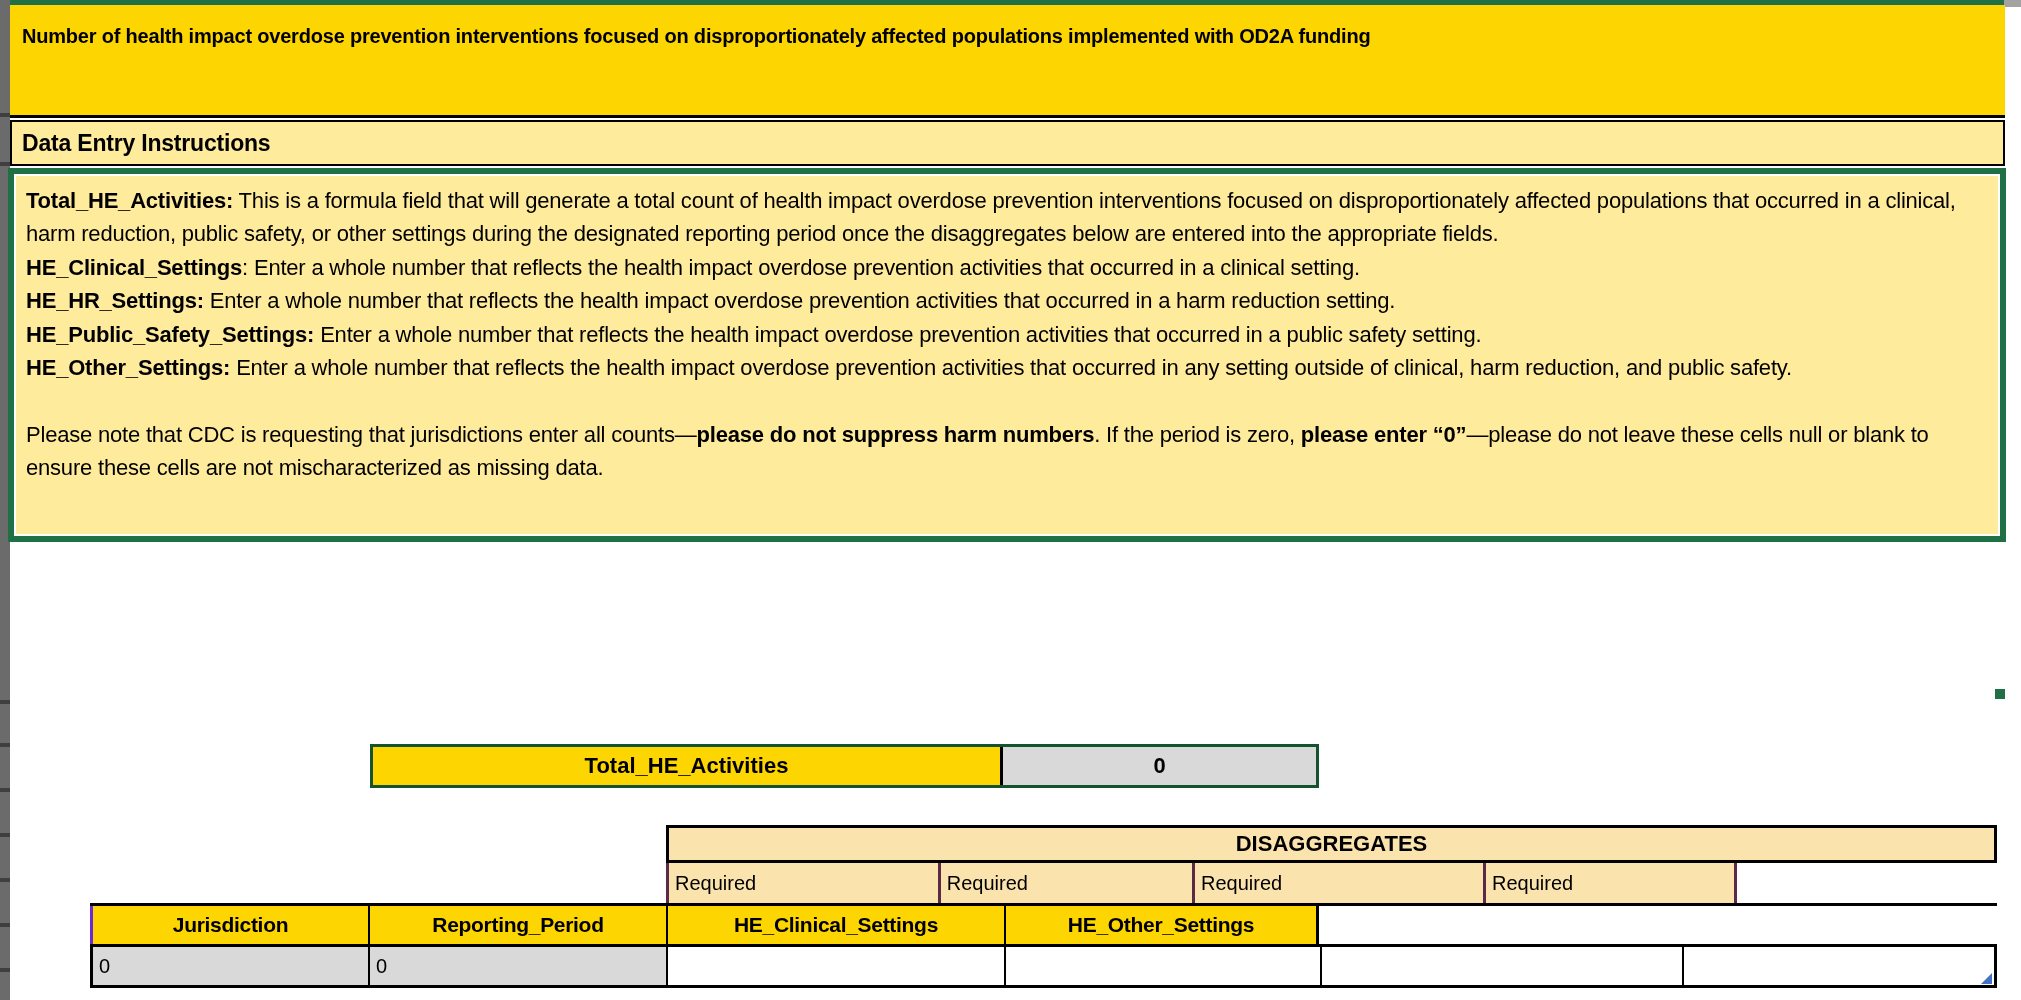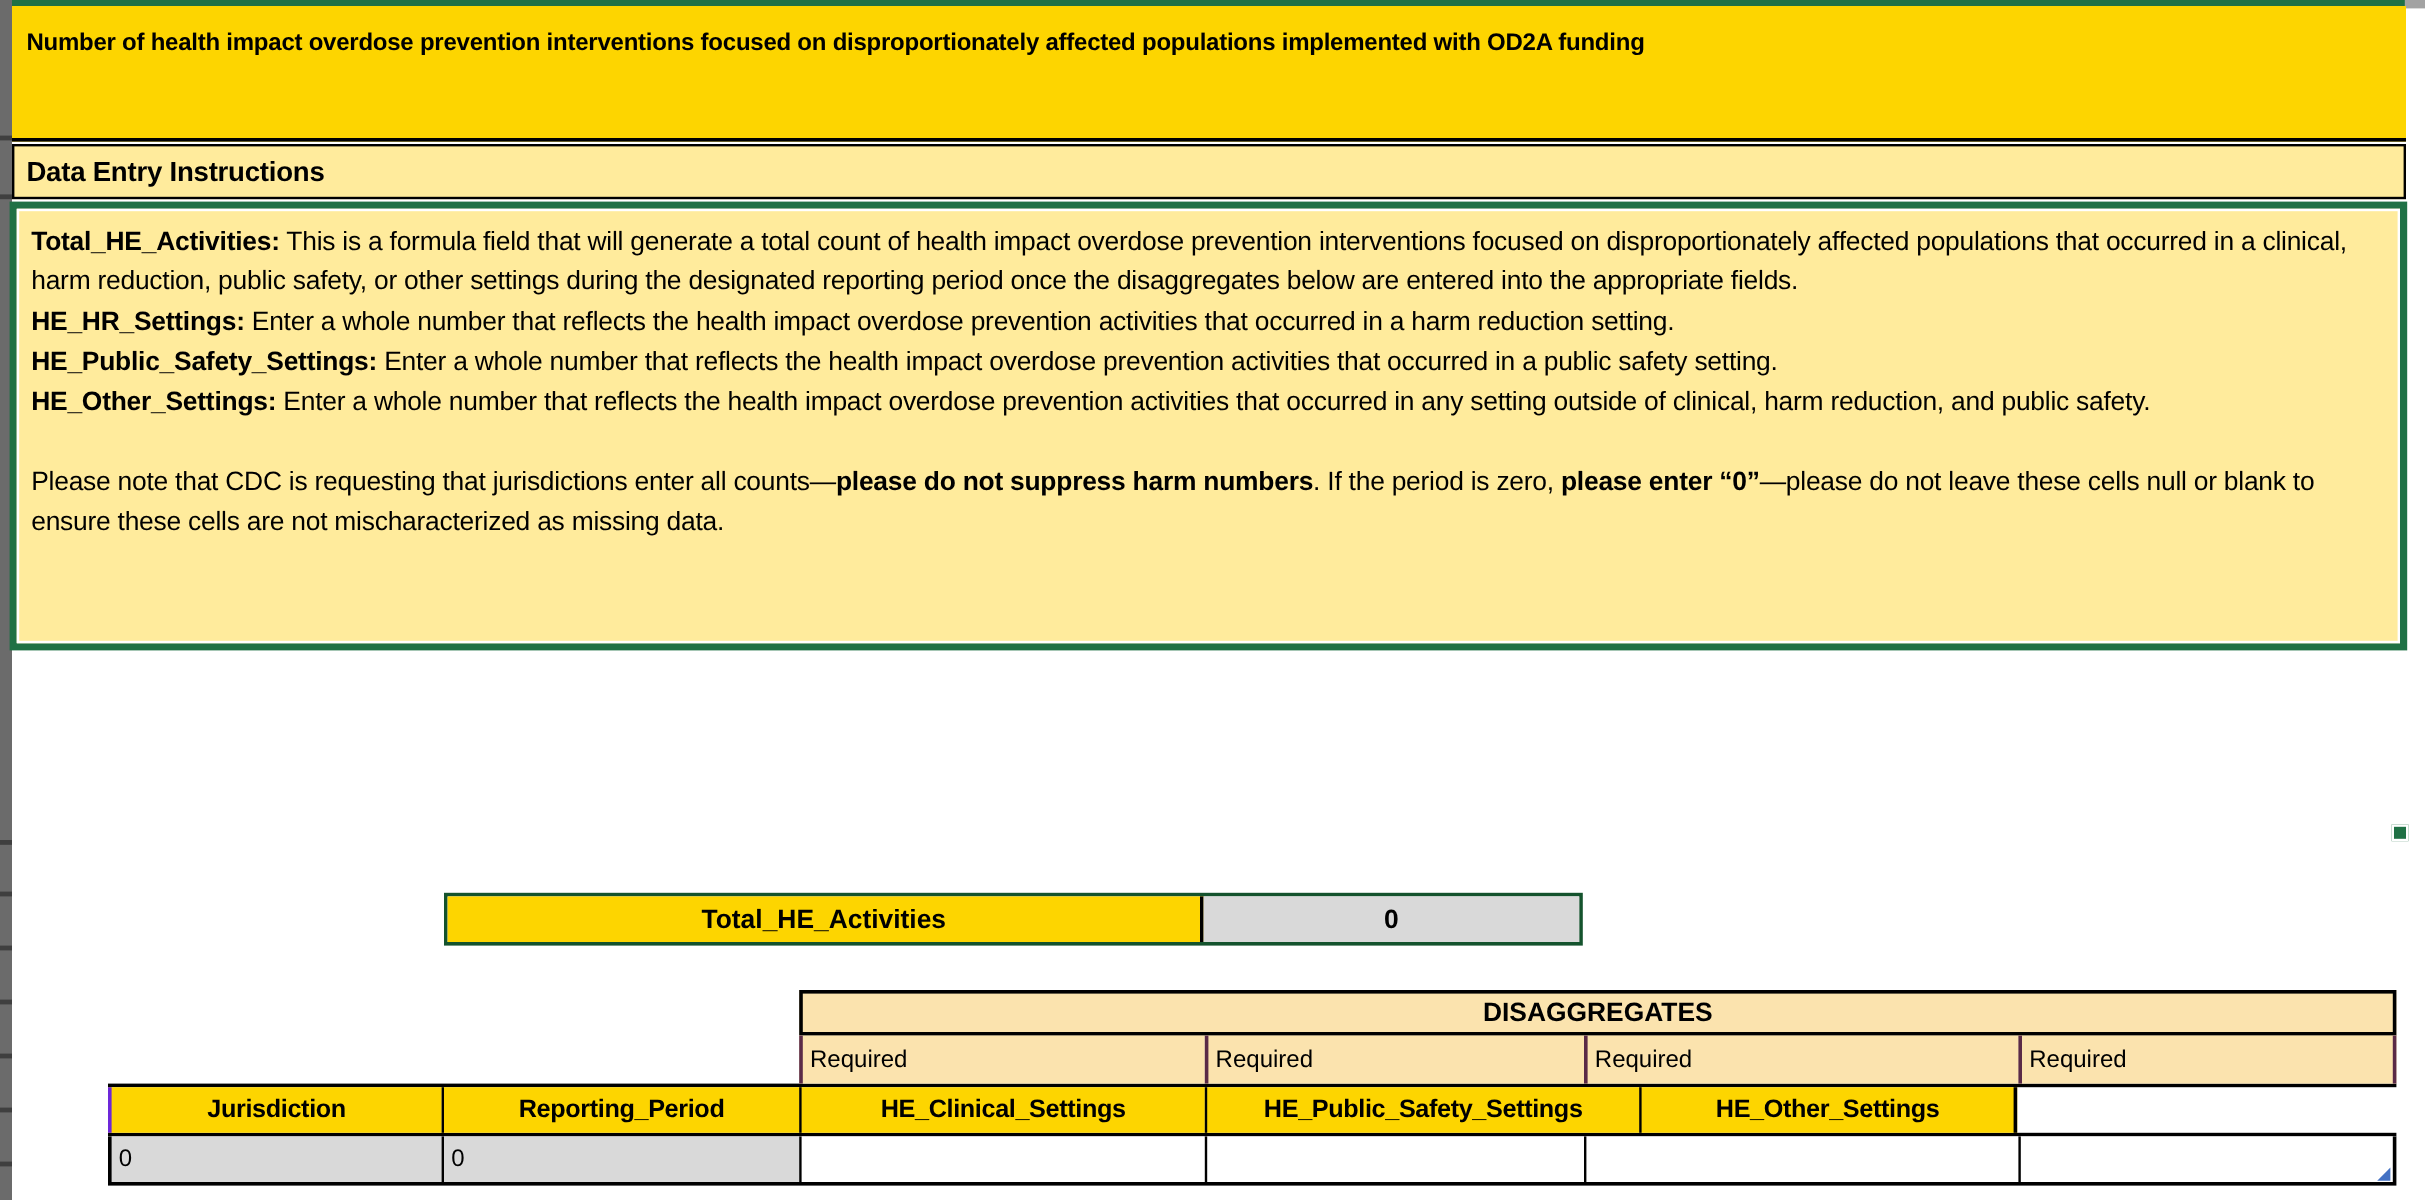--- a/index.html
+++ b/index.html
@@ -72,21 +72,21 @@
   }
 
   
   .btable { position: absolute; left: 90px; top: 825px; width: 1907px; }
   .disagg {
     margin-left: 576px; width: 1331px; height: 38px;
     background: #fbe3ae; border: 3px solid #000;
     display: flex; align-items: center; justify-content: center;
     font-weight: bold; font-size: 22px;
   }
-  .req-row { margin-left: 576px; width: 1331px; height: 40px; display: flex; }
+  .req-row { margin-left: 576px; width: 1071px; height: 40px; display: flex; }
   .req-cell {
     background: #fbe3ae; border-left: 3px solid #5a2a47;
     display: flex; align-items: center; padding-left: 6px;
     font-size: 20px;
   }
   .req-cell:last-child { border-right: 3px solid #5a2a47; }
   .hdr-row { width: 1907px; height: 44px; display: flex; border-top: 3px solid #000; border-bottom: 3px solid #000; }
   .hdr-cell {
     background: #fdd500; border-left: 2px solid #000;
     display: flex; align-items: center; justify-content: center;
@@ -134,20 +134,21 @@
     <div class="title-text">Number of health impact overdose prevention interventions focused on disproportionately affected populations implemented with OD2A funding</div>
   </div>
 
   <div class="instr-header">
     <span>Data Entry Instructions</span>
   </div>
 
   <div class="instr-wrap">
     <div class="instr-inner" id="instr-paragraphs">
         <p><b>Total_HE_Activities:</b><span> This is a formula field that will generate a total count of health impact overdose prevention interventions focused on disproportionately affected populations that occurred in a clinical, harm reduction, public safety, or other settings during the designated reporting period once the disaggregates below are entered into the appropriate fields.</span></p>
+        <p><b>HE_Clinical_Settings</b><span>: Enter a whole number that reflects the health impact overdose prevention activities that occurred in a clinical setting.</span></p>
         <p><b>HE_HR_Settings:</b><span> Enter a whole number that reflects the health impact overdose prevention activities that occurred in a harm reduction setting.</span></p>
         <p><b>HE_Public_Safety_Settings:</b><span> Enter a whole number that reflects the health impact overdose prevention activities that occurred in a public safety setting.</span></p>
         <p><b>HE_Other_Settings:</b><span> Enter a whole number that reflects the health impact overdose prevention activities that occurred in any setting outside of clinical, harm reduction, and public safety.</span></p>
         <p>&nbsp;</p>
         <p><span>Please note that CDC is requesting that jurisdictions enter all counts—</span><b>please do not suppress harm numbers</b><span>. If the period is zero, </span><b>please enter “0”</b><span>—please do not leave these cells null or blank to ensure these cells are not mischaracterized as missing data.</span></p>
       </div>
   </div>
   <div class="fill-handle"></div>
 
   <div class="total-row">
@@ -163,21 +164,20 @@
       <div class="req-cell w-c3">Required</div>
       <div class="req-cell w-c4">Required</div>
       <div class="req-cell w-c5">Required</div>
       <div class="req-cell w-c6">Required</div>
     </div>
 
     <div class="hdr-row">
       <div class="hdr-cell w-c1">Jurisdiction</div>
       <div class="hdr-cell w-c2">Reporting_Period</div>
       <div class="hdr-cell w-c3">HE_Clinical_Settings</div>
-      <div class="hdr-cell w-c5">HE_Public_Safety_Settings</div>
       <div class="hdr-cell w-c6">HE_Other_Settings</div>
     </div>
 
     <div class="val-row">
       <div class="val-cell gray w-c1">0</div>
       <div class="val-cell gray w-c2">0</div>
       <div class="val-cell w-c3"></div>
       <div class="val-cell w-c4"></div>
       <div class="val-cell w-c5"></div>
       <div class="val-cell w-c6">

